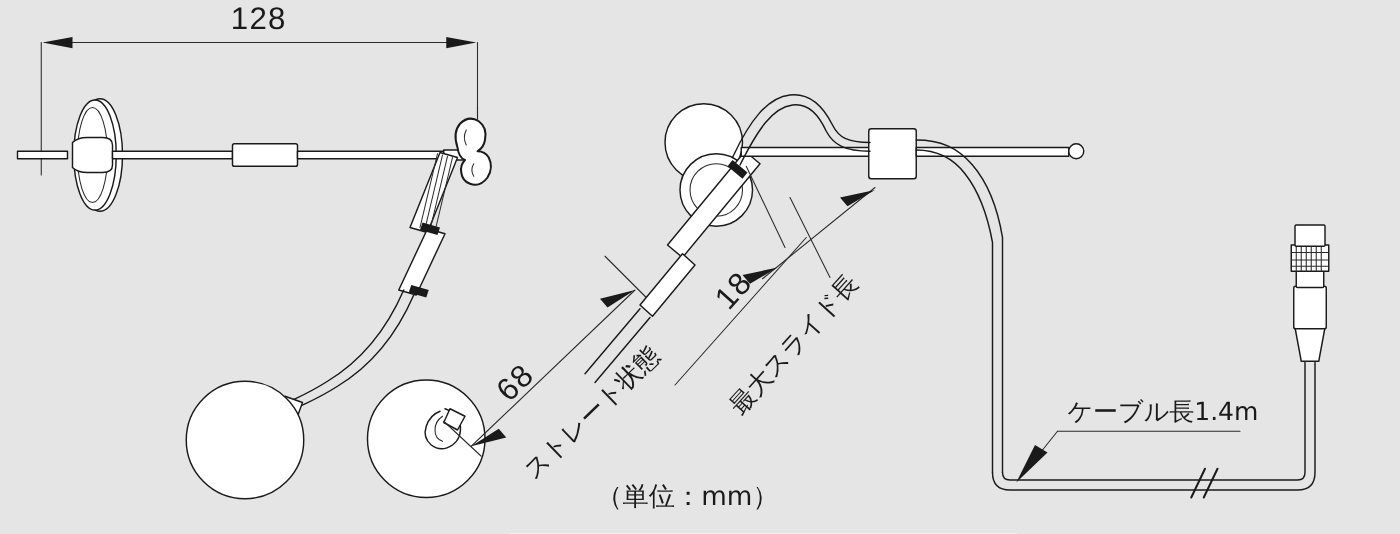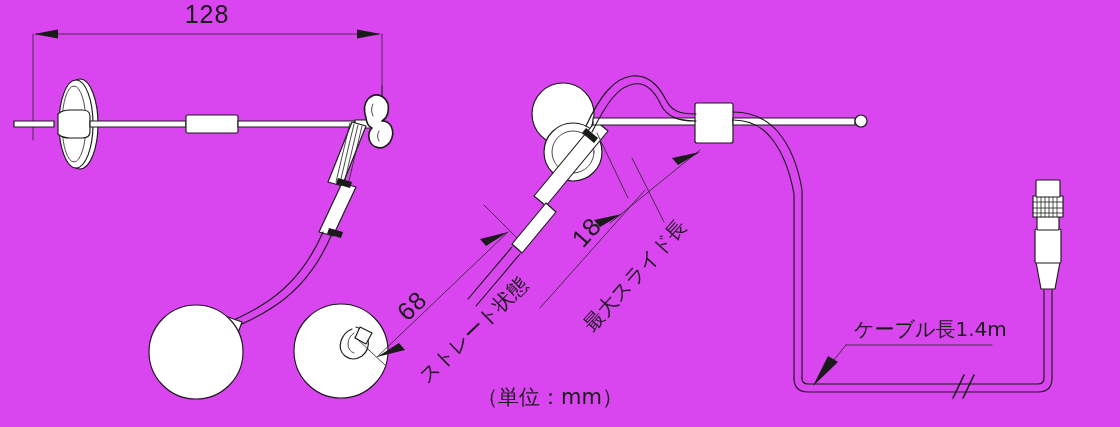--- a/index.html
+++ b/index.html
@@ -8,21 +8,21 @@
     padding: 0;
     background: #ffffff;
   }
   body {
     font-family: "Liberation Sans", "DejaVu Sans", sans-serif;
   }
   #stage {
     position: relative;
     width: 1120px;
     height: 427px;
-    background: #d946ef;
+    background: #e5e5e5;
     overflow: hidden;
   }
   #drawing {
     position: absolute;
     left: 0;
     top: 0;
     width: 1120px;
     height: 427px;
     display: block;
   }

